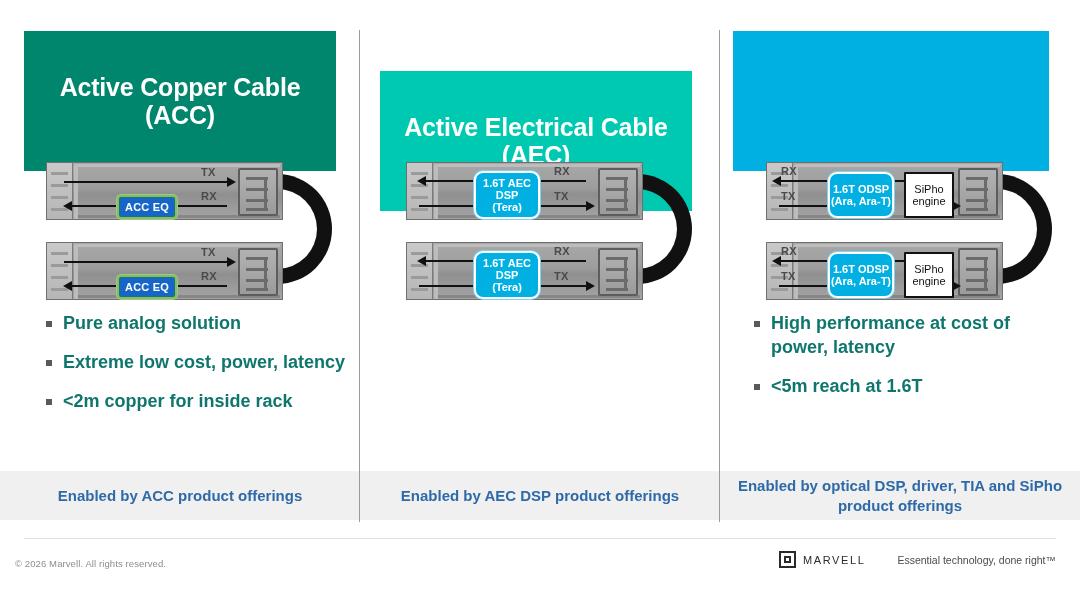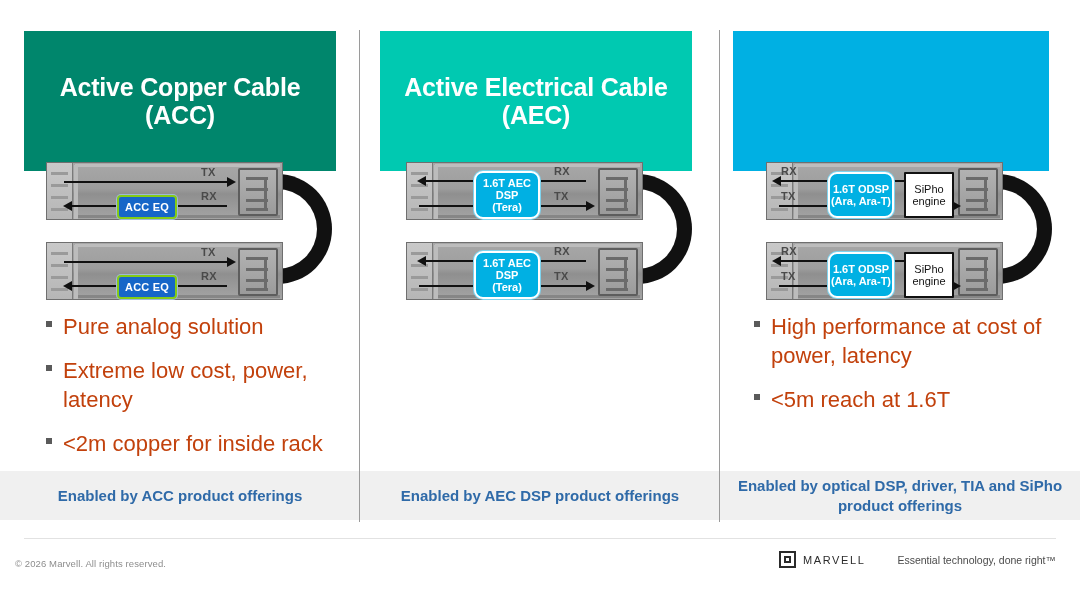--- a/index.html
+++ b/index.html
@@ -99,21 +99,21 @@
   }
 
   
   .bullets{position:absolute;left:46px;top:312px;width:300px;}
   .col2 .bullets{left:394px;width:300px;}
   .bullet{display:flex;margin-bottom:15px;}
   .bullet .sq{
     width:6px;height:6px;background:#5a5a5a;flex:0 0 6px;
     margin-top:9px;margin-right:11px;
   }
-  .bullet .txt{font-size:22px;color:#c2410c;line-height:1.32;}
+  .bullet .txt{font-size:18px;color:#0f766e;line-height:1.32;font-weight:bold;}
 
   
   .enabled{
     position:absolute;left:0;top:471px;width:360px;height:49px;
     background:#f0f0f0;display:flex;align-items:center;justify-content:center;
     text-align:center;
   }
   .enabled span{
     color:#2f6aa8;font-size:15px;font-weight:bold;line-height:1.3;
   }
@@ -224,21 +224,21 @@
           <div class="txt">&lt;2m copper for inside rack</div>
         </div>
       </div>
 
       <div class="enabled">
         <span>Enabled by ACC product offerings</span>
       </div>
     </div>
 
     <div class="col col2">
-      <div class="banner" style="background:#00c9b1;">
+      <div class="banner" style="background:#00c9b1;margin-top:40px;">
         <div>Active Electrical Cable</div>
         <div class="l2">(AEC)</div>
       </div>
 
       <div class="diagram">
         <div class="cable"></div>
 
         <div class="mod top">
           <div class="modtop"></div>
             <div class="modbot"></div>

